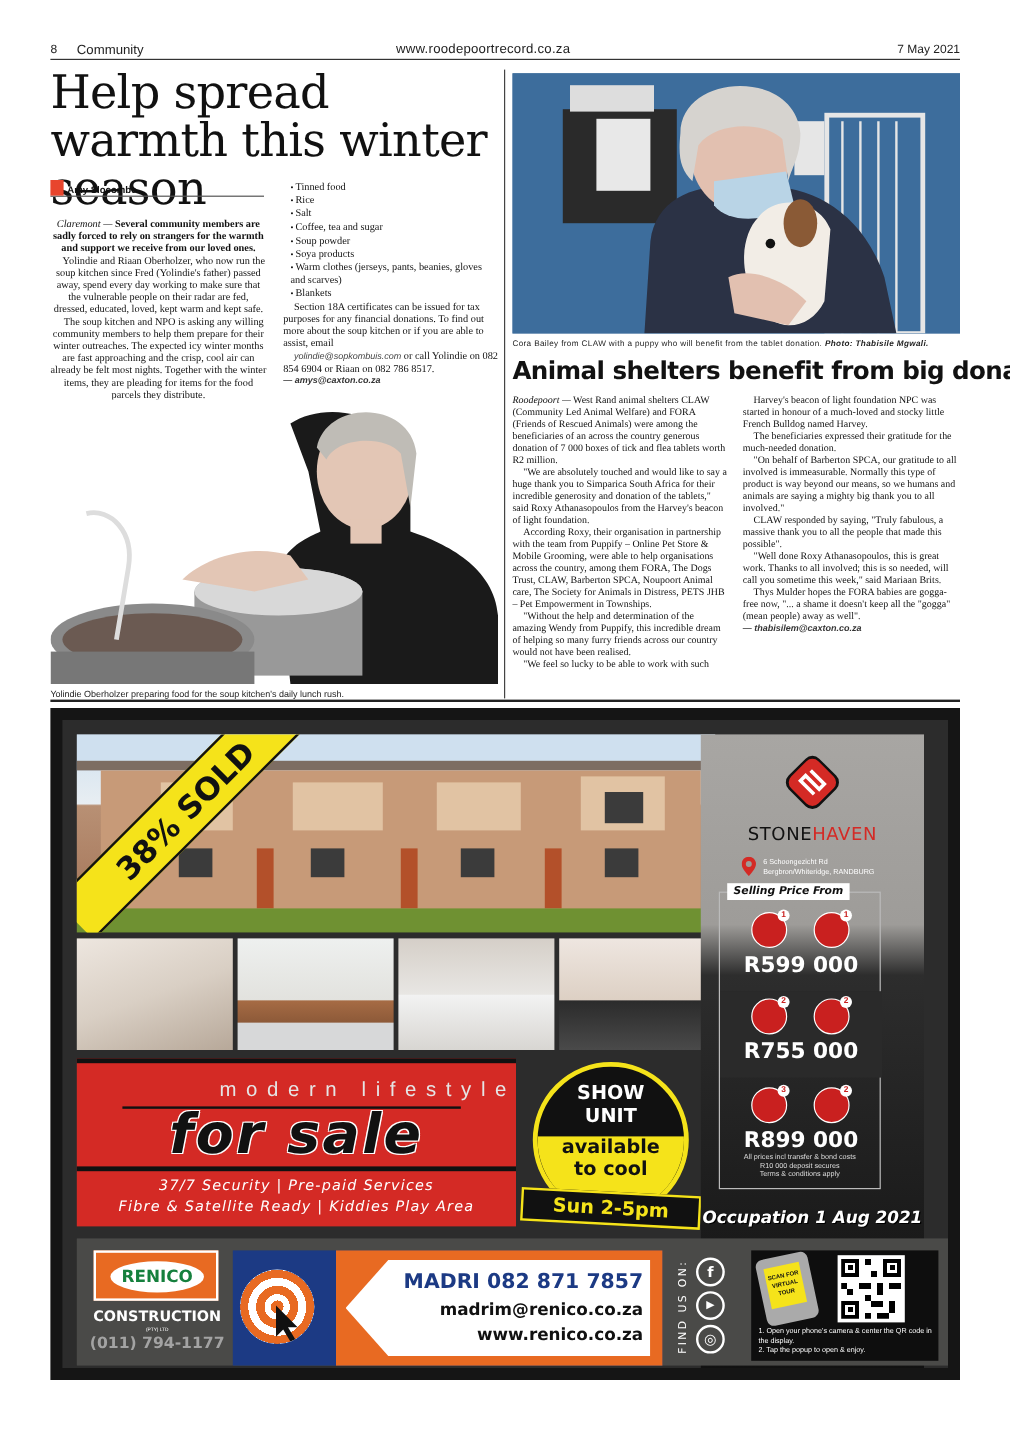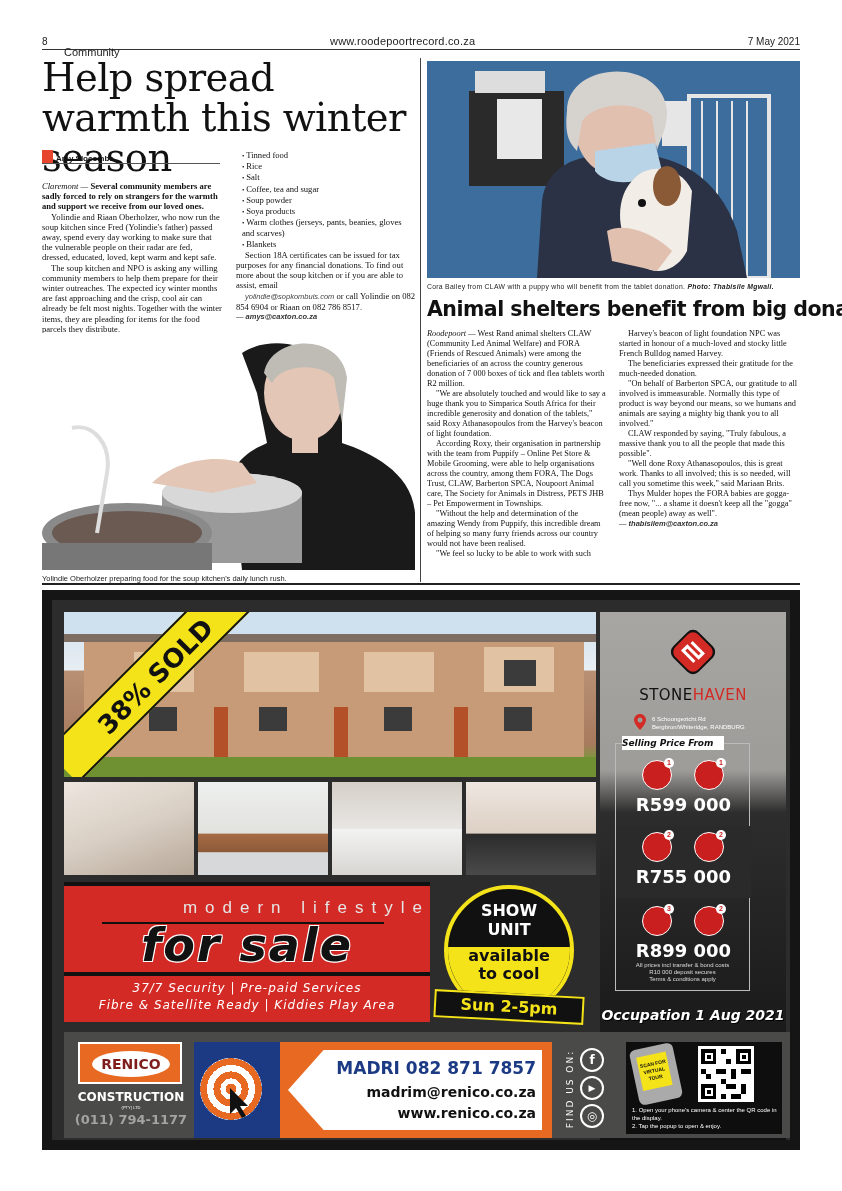--- a/index.html
+++ b/index.html
@@ -1,21 +1,21 @@
 <!DOCTYPE html>
 <html><head>
 <meta charset="utf-8">
 <style>
 *{box-sizing:border-box;margin:0;padding:0}
 html,body{width:842px;height:1191px;background:#fff;overflow:hidden}
 body{position:relative;font-family:"Liberation Serif",serif;color:#111}
 .abs{position:absolute}
 .header-bar{left:42px;top:34px;width:758px;height:16px;border-bottom:1px solid #333;font-family:"Liberation Sans",sans-serif;font-size:10px;color:#222}
 .header-bar .pg{position:absolute;left:0;top:2px}
-.header-bar .sec{position:absolute;left:22px;top:12px;font-size:11px}
+.header-bar .sec{position:absolute;left:22px;top:2px;font-size:11px}
 .header-bar .url{position:absolute;left:288px;top:1px;font-size:11px;letter-spacing:.2px}
 .header-bar .date{position:absolute;right:0;top:2px;font-size:10px}
 .headline1{left:42px;top:58px;width:375px;font-size:38.5px;line-height:40px;font-family:"DejaVu Serif",serif;font-weight:400;letter-spacing:-0.6px;color:#111}
 .byline{left:42px;top:150px;width:178px;height:14px;border-bottom:1px solid #555;font-family:"Liberation Sans",sans-serif;font-weight:bold;font-size:8px}
 .byline .sq{position:absolute;left:0;top:0;width:11px;height:13px;background:#e8452d}
 .byline span.name{position:absolute;left:14px;top:4px}
 .col{font-size:8.6px;line-height:10.2px;text-align:left}
 .col p{text-indent:9px}
 .col p.noind{text-indent:0}
 .col .lead{font-weight:bold}
@@ -43,41 +43,41 @@
 .modern{position:absolute;left:0;top:16px;width:366px;text-align:right;font-family:"Liberation Sans",sans-serif;color:#e5e5e5;font-size:17px;letter-spacing:8px}
 .modern-line{position:absolute;left:38px;top:40px;width:282px;height:2px;background:#111}
 .forsale{position:absolute;left:0;top:36px;width:366px;text-align:center;font-family:"DejaVu Sans",sans-serif;font-weight:bold;font-style:italic;font-size:46px;color:#111;letter-spacing:2px;text-shadow:1px 1px 0 #fff,-1px -1px 0 #fff,1px -1px 0 #fff,-1px 1px 0 #fff}
 .features{position:absolute;left:0;top:98px;width:366px;text-align:center;font-family:"DejaVu Sans",sans-serif;font-style:italic;color:#fff;font-size:12px;line-height:17px;letter-spacing:1px}
 .show{position:absolute;left:392px;top:285px;width:140px;height:140px}
 .show .circle{position:absolute;left:0;top:0;width:130px;height:130px;border-radius:50%;background:#111;border:4px solid #f5e31a;overflow:hidden}
 .show .yellow{position:absolute;left:0;top:58px;width:130px;height:80px;background:#f5e31a}
 .show .t1{position:absolute;left:0;top:12px;width:122px;text-align:center;font-family:"DejaVu Sans",sans-serif;font-weight:bold;color:#fff;font-size:16px;line-height:19px}
 .show .t2{position:absolute;left:0;top:58px;width:122px;text-align:center;font-family:"DejaVu Sans",sans-serif;font-weight:bold;color:#111;font-size:16px;line-height:18px}
 .show .sun{position:absolute;left:-10px;top:108px;width:150px;height:28px;background:#111;border:2px solid #f5e31a;transform:rotate(3deg);font-family:"DejaVu Sans",sans-serif;font-weight:bold;color:#f5e31a;font-size:16px;text-align:center;line-height:24px}
-.sh{position:absolute;left:548px;top:12px;width:186px;height:528px;background:linear-gradient(180deg,#a8a6a3 0%,#9e9c99 30%,#2d2d2d 38%,#111 100%)}
+.sh{position:absolute;left:532px;top:12px;width:186px;height:528px;background:linear-gradient(180deg,#a8a6a3 0%,#9e9c99 30%,#2d2d2d 38%,#111 100%)}
 .sh .logo{position:absolute;left:67px;top:14px;width:52px;height:52px}
 .sh .brand{position:absolute;left:0;top:74px;width:186px;text-align:center;font-family:"DejaVu Sans",sans-serif;font-size:15px;letter-spacing:.5px}
 .sh .brand .s{color:#111}
 .sh .brand .h{color:#d42a25}
 .sh .addr{position:absolute;left:52px;top:103px;font-family:"Liberation Sans",sans-serif;font-size:6px;color:#fff;line-height:8px}
 .sh .pin{position:absolute;left:34px;top:102px;width:12px;height:16px}
-.sh .sell{position:absolute;left:22px;top:124px;width:102px;height:14px;background:#fff;font-family:"DejaVu Sans",sans-serif;font-style:italic;font-weight:bold;font-size:9px;line-height:14px;color:#111;z-index:2}
+.sh .sell{position:absolute;left:22px;top:124px;width:102px;height:14px;background:#fff;font-family:"DejaVu Sans",sans-serif;font-style:italic;font-weight:bold;font-size:9px;text-align:center;line-height:14px;color:#111;z-index:2}
 .sh .box{position:absolute;left:15px;top:131px;width:135px;height:248px;border:1px solid #bbb}
 .tier{position:absolute;left:0;width:135px;height:72px}
 .tier .ic{position:absolute;top:6px;width:30px;height:30px;border-radius:50%;background:#c9201f;border:1px solid #fff}
 .tier .ic.b{left:26px}
 .tier .ic.t{left:78px}
 .tier .badge{position:absolute;top:-3px;right:-3px;width:10px;height:10px;border-radius:50%;background:#fff;color:#c9201f;font-size:7px;text-align:center;line-height:10px;font-family:"Liberation Sans",sans-serif;font-weight:bold}
 .tier .price{position:absolute;left:0;top:40px;width:135px;text-align:center;font-family:"DejaVu Sans",sans-serif;font-weight:bold;color:#fff;font-size:18px}
 .sh .terms{position:absolute;left:15px;top:350px;width:135px;text-align:center;font-family:"Liberation Sans",sans-serif;font-size:6px;color:#ddd;line-height:7px}
 .sh .occ{position:absolute;left:0;top:395px;width:186px;text-align:center;font-family:"DejaVu Sans",sans-serif;font-style:italic;font-weight:bold;font-size:14px;color:#fff;text-shadow:1px 1px 0 #000}
 .bottom{position:absolute;left:12px;top:432px;width:726px;height:106px;background:#4a4a48}
 .renico{position:absolute;left:8px;top:10px;width:112px;height:94px}
 .renico .top{position:absolute;left:6px;top:0;width:104px;height:42px;background:#e86a22;border:2px solid #fff}
-.renico .oval{position:absolute;left:12px;top:7px;width:78px;height:26px;border-radius:50%;background:#fff;font-family:"DejaVu Sans",sans-serif;font-weight:bold;color:#7f1d1d;font-size:14px;text-align:center;line-height:26px}
+.renico .oval{position:absolute;left:12px;top:7px;width:78px;height:26px;border-radius:50%;background:#fff;font-family:"DejaVu Sans",sans-serif;font-weight:bold;color:#15803d;font-size:14px;text-align:center;line-height:26px}
 .renico .con{position:absolute;left:0;top:48px;width:118px;text-align:center;font-family:"DejaVu Sans",sans-serif;font-weight:bold;color:#fff;font-size:12px}
 .renico .pty{position:absolute;left:0;top:63px;width:118px;text-align:center;font-family:"Liberation Sans",sans-serif;color:#fff;font-size:4px}
 .renico .tel{position:absolute;left:0;top:70px;width:118px;text-align:center;font-family:"DejaVu Sans",sans-serif;font-weight:bold;color:#a3a3a3;font-size:13px}
 .contact{position:absolute;left:130px;top:10px;width:358px;height:96px;background:#1c3a84}
 .contact .target{position:absolute;left:6px;top:16px;width:62px;height:62px;border-radius:50%;background:radial-gradient(circle,#e86a22 0 12%,#fff 12% 24%,#e86a22 24% 40%,#fff 40% 55%,#e86a22 55% 70%,#fff 70%)}
 .contact .orange{position:absolute;left:86px;top:0;width:272px;height:96px;background:#e86a22}
 .contact .white{position:absolute;left:94px;top:8px;width:254px;height:80px;background:#fff;clip-path:polygon(14% 0,100% 0,100% 100%,14% 100%,0 50%)}
 .contact .l1{position:absolute;right:16px;top:16px;font-family:"DejaVu Sans",sans-serif;font-weight:bold;color:#1c3a84;font-size:17px}
 .contact .l2{position:absolute;right:16px;top:42px;font-family:"DejaVu Sans",sans-serif;font-weight:bold;color:#111;font-size:14px}
 .contact .l3{position:absolute;right:16px;top:63px;font-family:"DejaVu Sans",sans-serif;font-weight:bold;color:#111;font-size:14px}
@@ -99,21 +99,21 @@
   <span class="url">www.roodepoortrecord.co.za</span>
   <span class="date">7 May 2021</span>
 </div>
 
 <h1 class="abs headline1">Help spread warmth this winter season</h1>
 <div class="abs byline">
   <div class="sq"></div>
   <span class="name">Amy Slocombe</span>
 </div>
 
-<div class="abs col" style="left:42px;top:181px;width:180px;">
+<div class="abs col" style="left:42px;top:181px;width:180px;text-align:center;">
   <p class="noind lead"><i>Claremont —</i> <span>Several community members are sadly forced to rely on strangers for the warmth and support we receive from our loved ones.</span></p>
   <p>Yolindie and Riaan Oberholzer, who now run the soup kitchen since Fred (Yolindie's father) passed away, spend every day working to make sure that the vulnerable people on their radar are fed, dressed, educated, loved, kept warm and kept safe.</p>
   <p>The soup kitchen and NPO is asking any willing community members to help them prepare for their winter outreaches. The expected icy winter months are fast approaching and the crisp, cool air can already be felt most nights. Together with the winter items, they are pleading for items for the food parcels they distribute.</p>
   <p style="width:115px">If you can help, the following items are needed:</p>
   <ul style="width:90px">
       <li>Toiletries (toothbrushes, tooth paste, soap, body lotion etc.)</li>
     </ul>
 </div>
 
 <div class="abs col" style="left:236px;top:150px;width:180px;">

